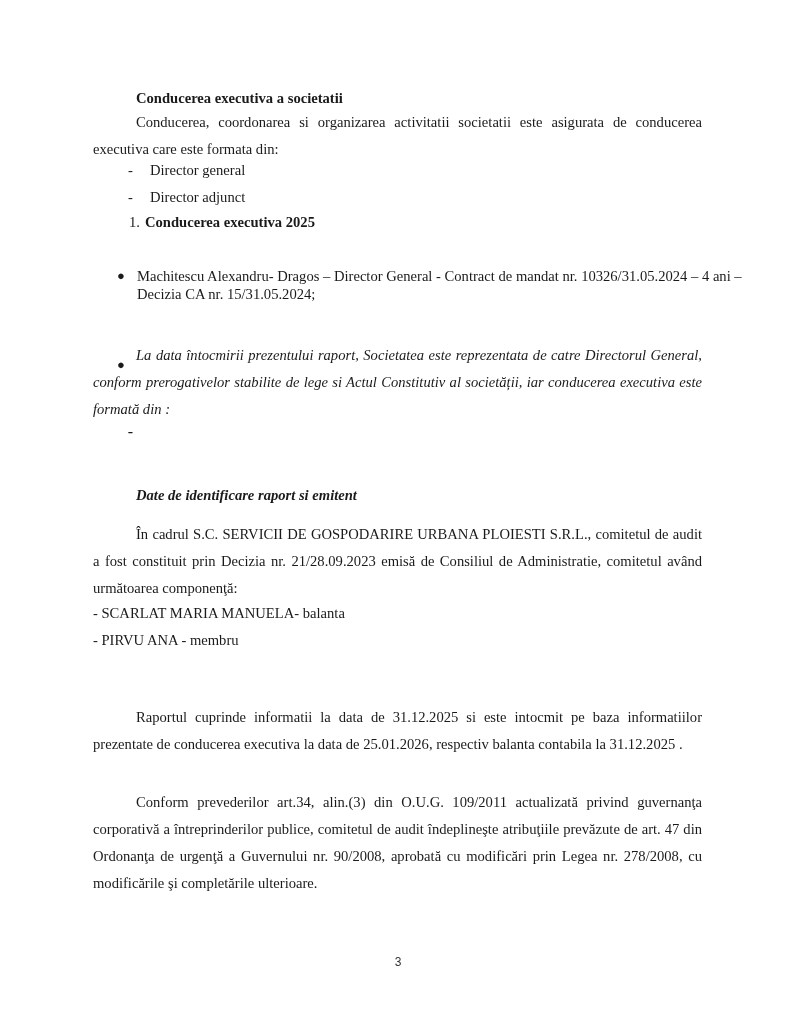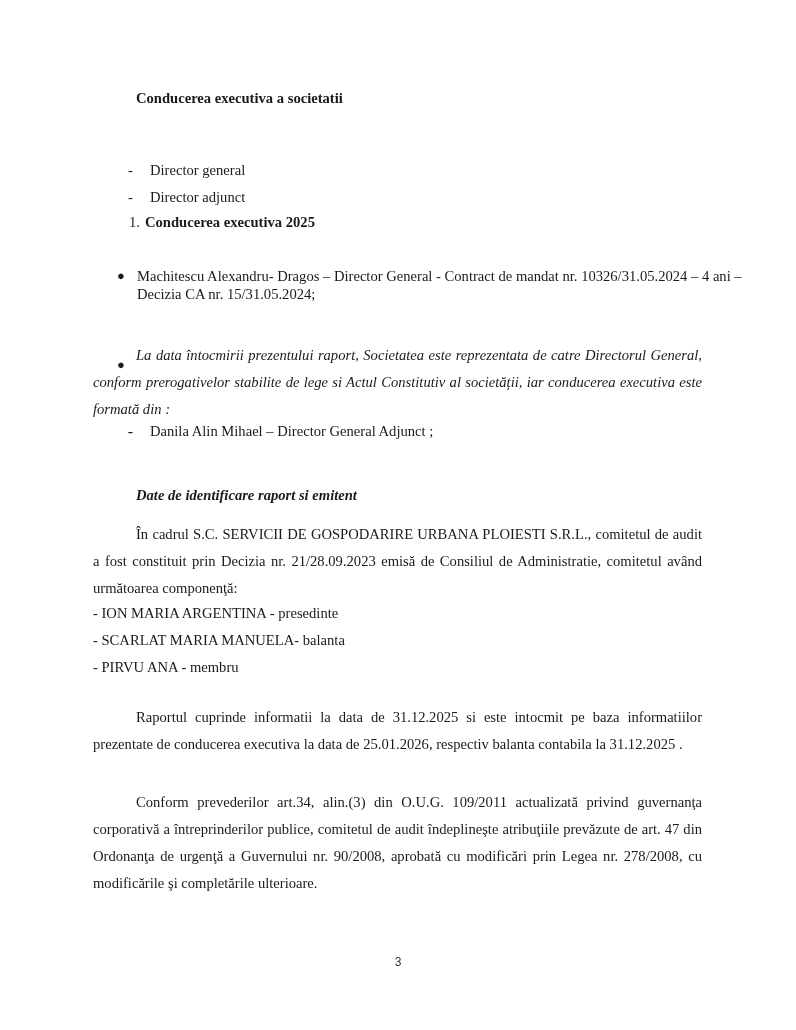--- a/index.html
+++ b/index.html
@@ -88,20 +88,21 @@
       color: #333;
     }
   </style>
 </head>
 <body>
 
 <div class="page">
 
   <div class="block heading" style="top:88px;">Conducerea executiva a societatii</div>
 
+  <div class="block para" style="top:109px;">Conducerea, coordonarea si organizarea activitatii societatii este asigurata de conducerea executiva care este formata din:</div>
 
   <ul class="block dash-list" style="top:157px;">
     <li><span class="dash">-</span><span>Director general</span></li>
     <li><span class="dash">-</span><span>Director adjunct</span></li>
   </ul>
 
   <div class="block num-item" style="top:212px;">
     <span class="num">1.</span>
     <span class="txt">Conducerea executiva 2025</span>
   </div>
@@ -111,29 +112,28 @@
     <span>Machitescu Alexandru- Dragos – Director General - Contract de mandat nr. 10326/31.05.2024 – 4 ani – Decizia CA nr. 15/31.05.2024;</span>
   </div>
   <div class="block bullet-item" style="top:300px;">
     <span class="bullet">●</span>
   </div>
 
   <div class="block para" style="top:342px;font-style:italic;">La data întocmirii prezentului raport, Societatea este reprezentata de catre Directorul General, conform prerogativelor stabilite de lege si Actul Constitutiv al societății, iar conducerea executiva este formată din :</div>
 
   <ul class="block dash-list" style="top:418px;">
     <li><span class="dash">-</span></li>
-    <li><span class="dash">-</span><span>Danila Alin Mihael – Director General Adjunct ;</span></li>
+    <li><span class="dash">-</span></li>
   </ul>
 
   <div class="block heading" style="top:485px;font-style:italic;">Date de identificare raport si emitent</div>
 
   <div class="block para" style="top:521px;">În cadrul S.C. SERVICII DE GOSPODARIRE URBANA PLOIESTI S.R.L., comitetul de audit a fost constituit prin Decizia nr. 21/28.09.2023 emisă de Consiliul de Administratie, comitetul având următoarea componenţă:</div>
 
   <div class="block" style="top:600px;">
-    <div class="plain-line">- ION MARIA ARGENTINA - presedinte</div>
     <div class="plain-line">- SCARLAT MARIA MANUELA- balanta</div>
     <div class="plain-line">- PIRVU ANA - membru</div>
   </div>
 
   <div class="block para" style="top:704px;">Raportul cuprinde informatii la data de 31.12.2025 si este intocmit pe baza informatiilor prezentate de conducerea executiva la data de 25.01.2026, respectiv balanta contabila la 31.12.2025 .</div>
 
   <div class="block para" style="top:789px;">Conform prevederilor art.34, alin.(3) din O.U.G. 109/2011 actualizată privind guvernanţa corporativă a întreprinderilor publice, comitetul de audit îndeplineşte atribuţiile prevăzute de art. 47 din Ordonanţa de urgenţă a Guvernului nr. 90/2008, aprobată cu modificări prin Legea nr. 278/2008, cu modificările şi completările ulterioare.</div>
 
   <div class="page-number">3</div>
 </div>

